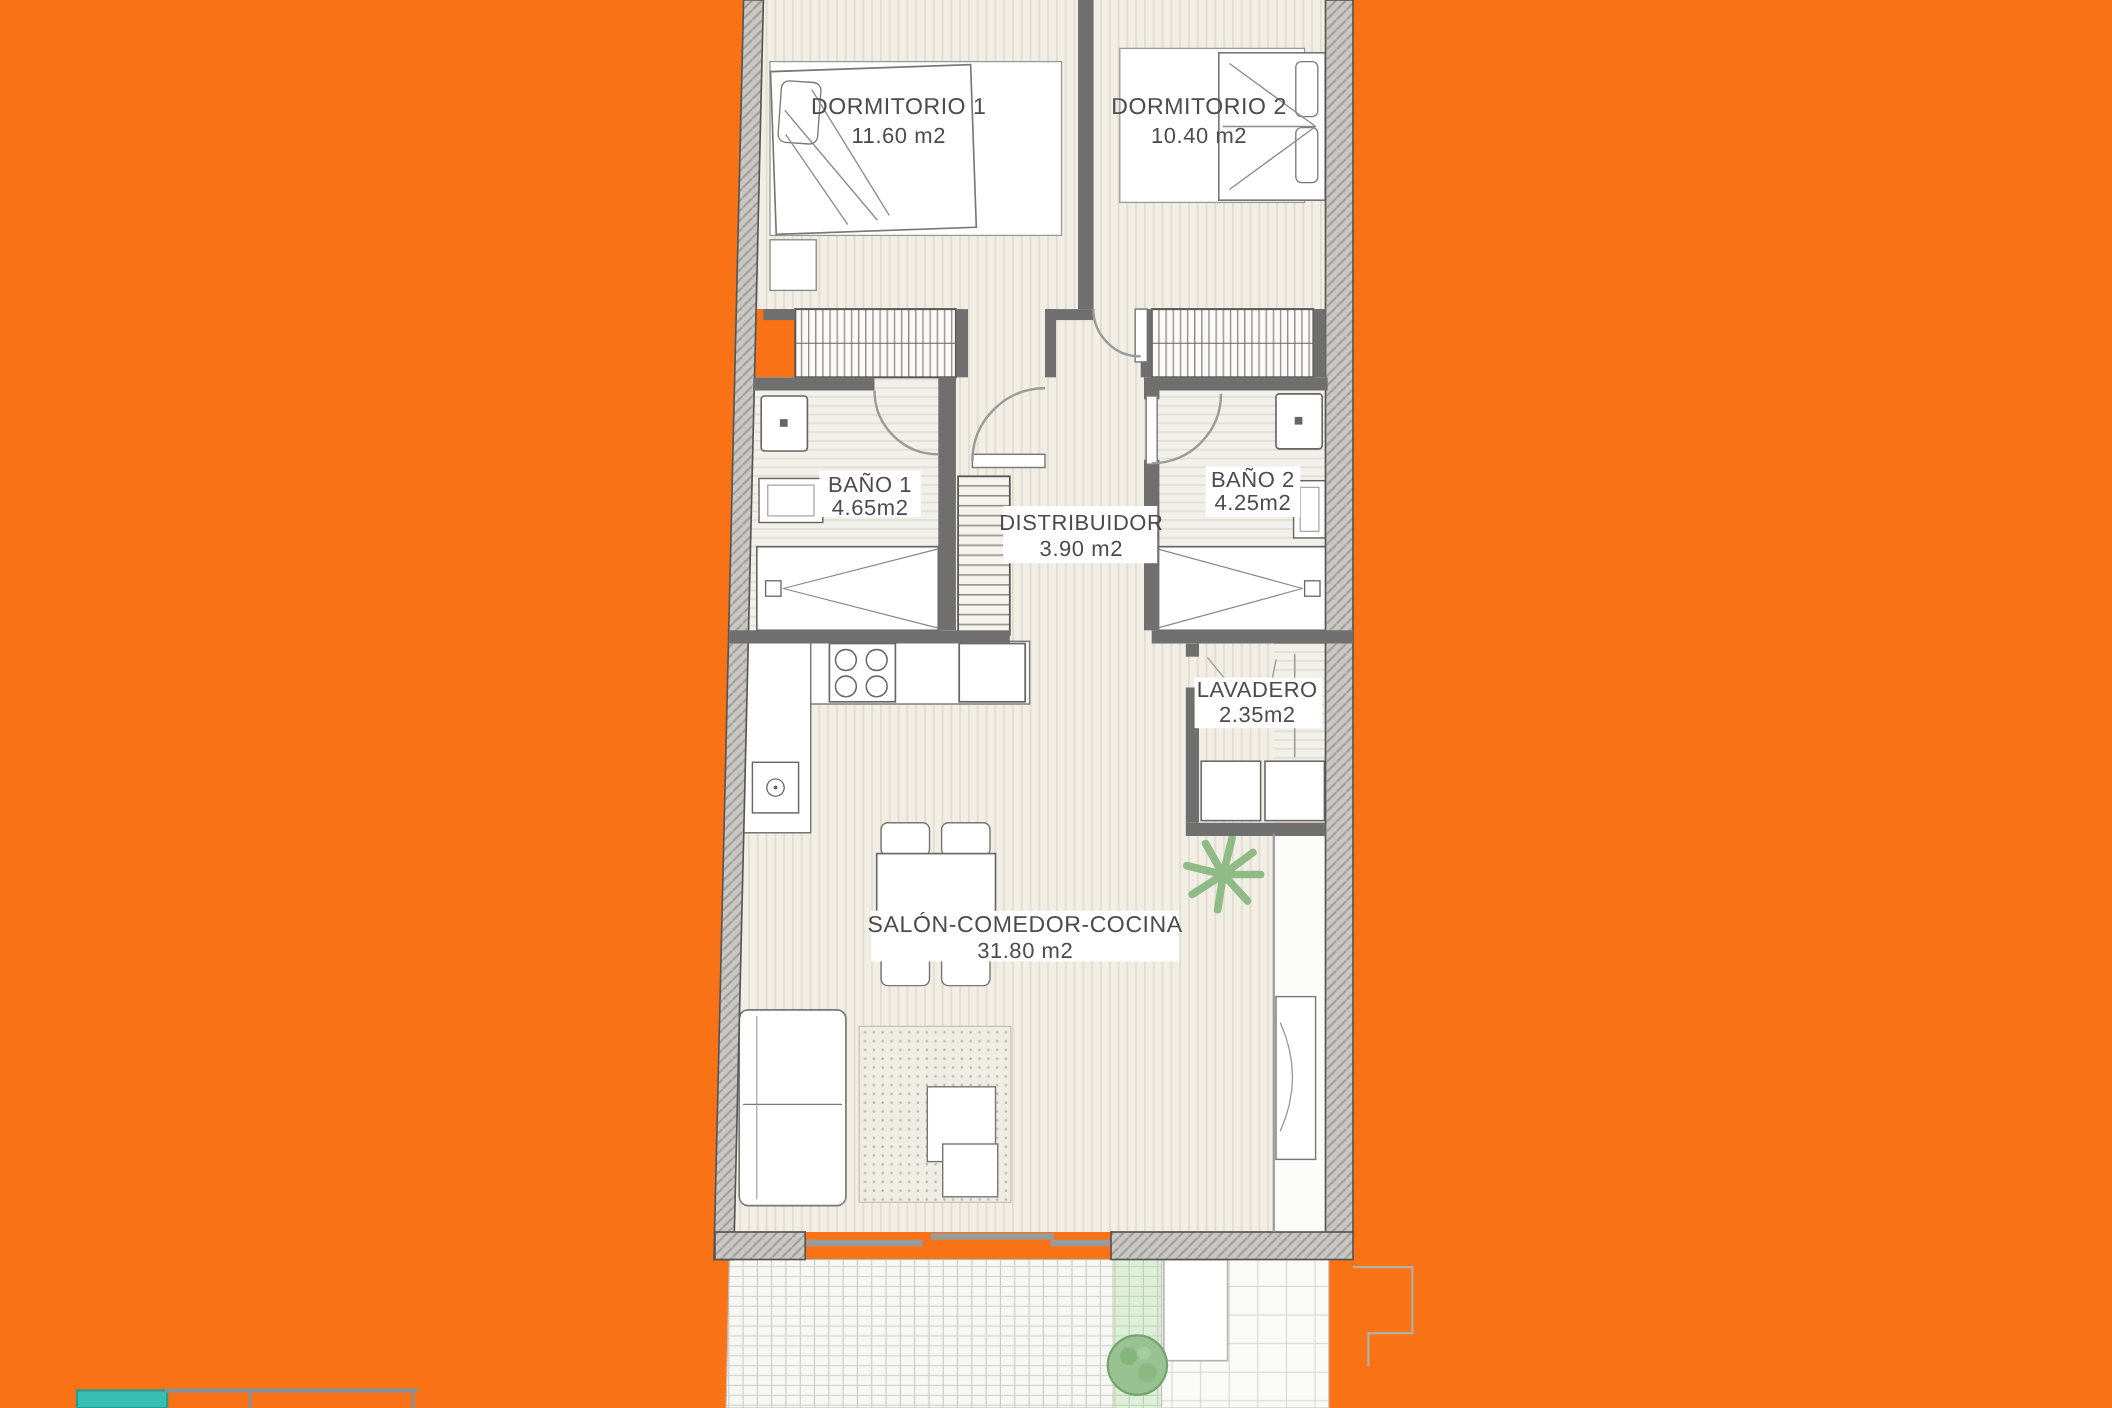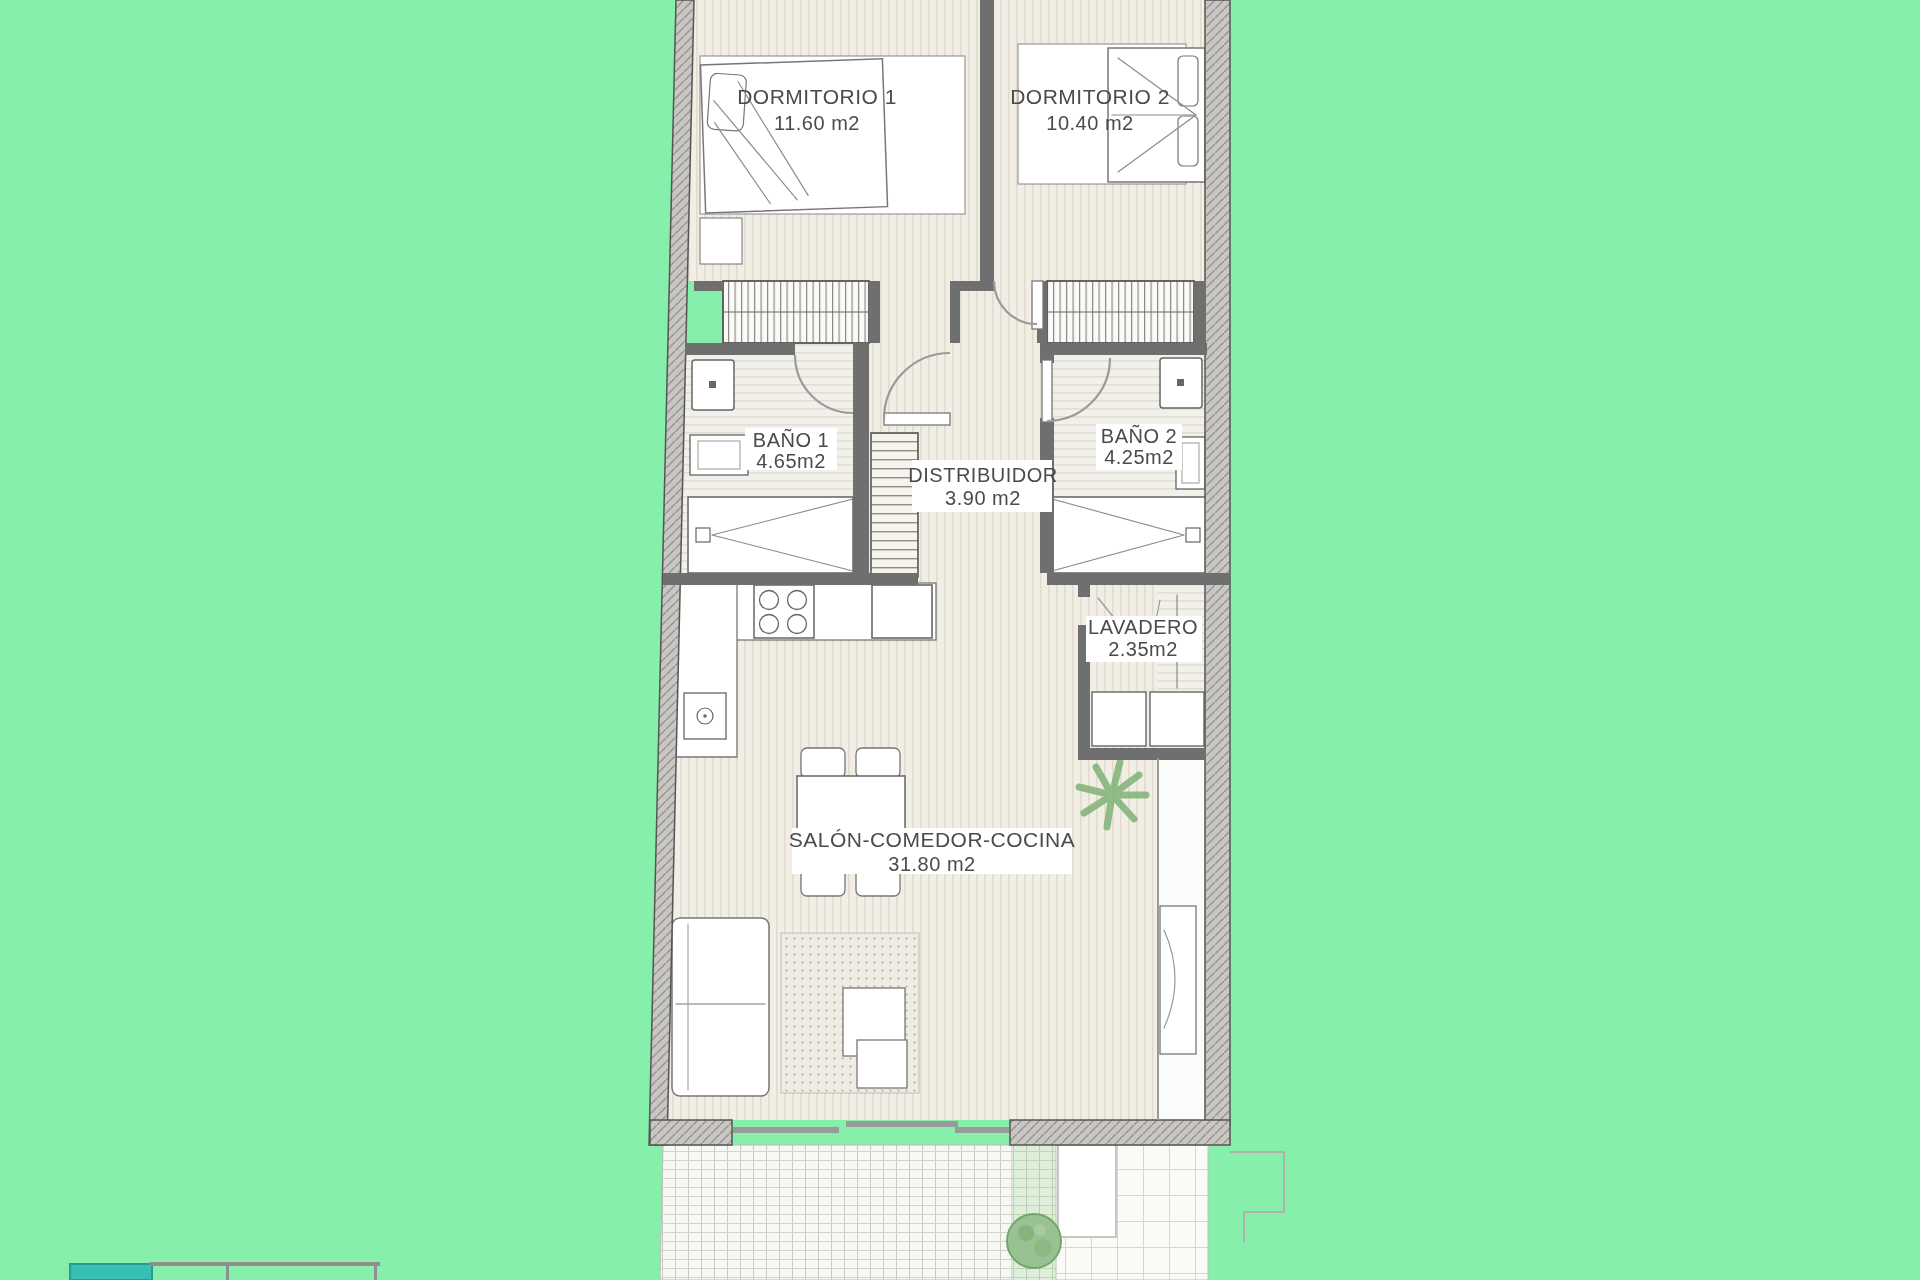--- a/index.html
+++ b/index.html
@@ -1,16 +1,16 @@
 <!DOCTYPE html>
 <html><head>
 <meta charset="utf-8">
 <style>
   html,body{margin:0;padding:0;background:#ffffff;}
-  .stage{width:1920px;height:1280px;position:relative;background:#86efac;overflow:hidden;}
+  .stage{width:1920px;height:1280px;position:relative;background:#f97316;overflow:hidden;}
   svg{display:block;}
   text{font-family:"Liberation Sans","DejaVu Sans",sans-serif;fill:#4b4b4b;letter-spacing:.5px;}
   .room-name{font-size:21px;}
   .room-area{font-size:20px;}
   .small-name{font-size:20px;}
 </style>
 </head>
 <body>
 
 <div class="stage">

